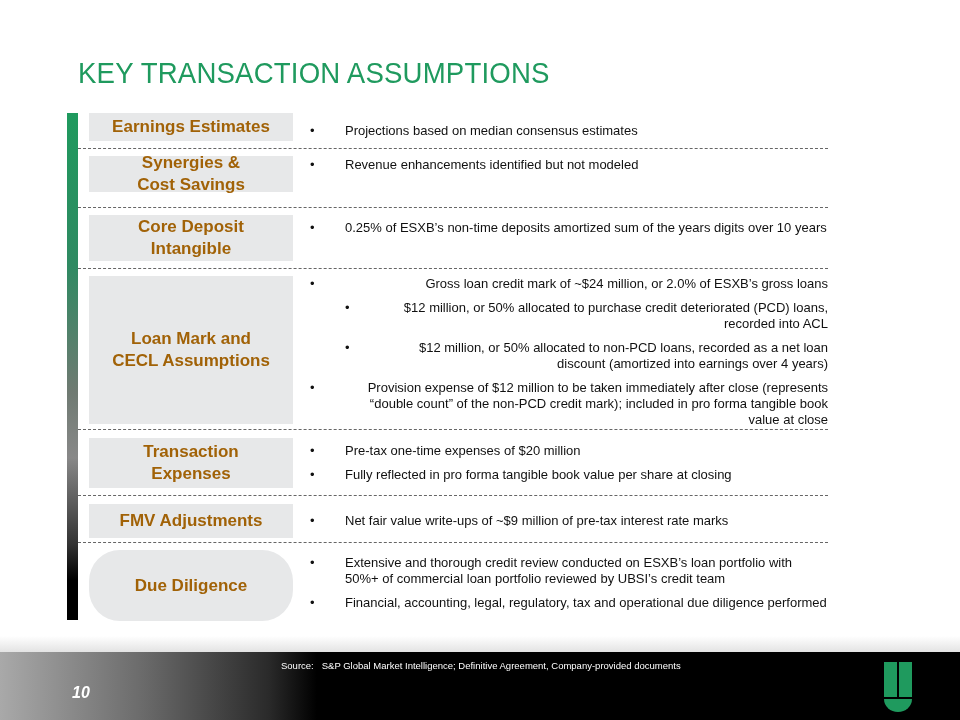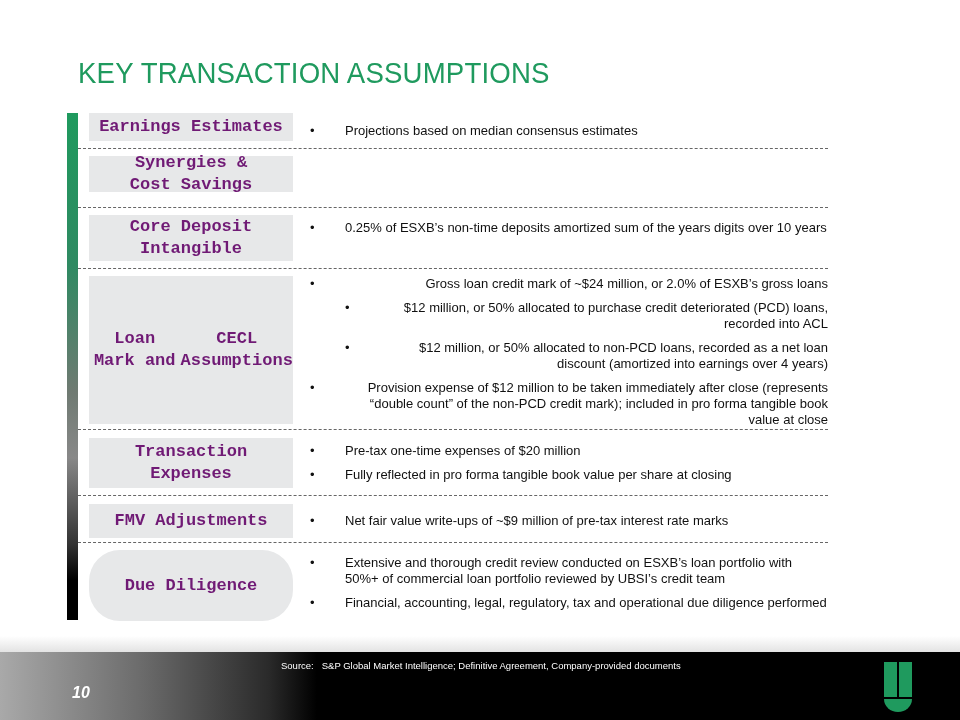--- a/index.html
+++ b/index.html
@@ -17,21 +17,21 @@
   }
   .vbar {
     position:absolute; left:67px; top:113px; width:11px; height:507px;
     background:linear-gradient(to bottom, #1f9a5e 0%, #2f8a62 30%, #6f7a72 55%, #888 68%, #333 85%, #000 92%, #000 100%);
   }
   .row { position:absolute; left:78px; width:750px; }
   .row .label {
     position:absolute; left:11px; width:204px;
     background:#e7e8e9;
     display:flex; align-items:center; justify-content:center; text-align:center;
-    font-weight:bold; font-size:17px; color:#701a75; line-height:22px;font-family:Liberation Mono, monospace;
+    font-weight:bold; font-size:17px; color:#a16207; line-height:22px;
   }
   .dash {
     position:absolute; left:78px; width:750px; height:0;
     border-top:1.5px dashed #666;
   }
   .bullets { position:absolute; left:230px; width:520px; font-size:13px; color:#111; line-height:16px; }
   .b { position:relative; padding-left:37px; margin-bottom:8px; }
   .b::before { content:"•"; position:absolute; left:2px; top:0; }
   .b.sub { padding-left:70px; }
   .b.sub::before { left:37px; }
@@ -68,37 +68,38 @@
   </div>
 </div>
 <div class="dash" style="top:148px;"></div>
 
 <div class="row" style="top:154px;">
   <div class="label" style="top:2px;height:36px;flex-direction:column;">
     <span>Synergies &amp;</span>
     <span>Cost Savings</span>
   </div>
   <div class="bullets" style="top:3px;">
+    <div class="b">Revenue enhancements identified but not modeled</div>
   </div>
 </div>
 <div class="dash" style="top:207px;"></div>
 
 <div class="row" style="top:213px;">
   <div class="label" style="top:2px;height:46px;flex-direction:column;">
     <span>Core Deposit</span>
     <span>Intangible</span>
   </div>
   <div class="bullets" style="top:7px;">
     <div class="b">0.25% of ESXB’s non-time deposits amortized sum of the years digits over 10 years</div>
   </div>
 </div>
 <div class="dash" style="top:268px;"></div>
 
 <div class="row" style="top:274px;">
-  <div class="label" style="top:2px;height:148px;flex-direction:row;">
+  <div class="label" style="top:2px;height:148px;flex-direction:column;">
     <span>Loan Mark and</span>
     <span>CECL Assumptions</span>
   </div>
   <div class="bullets" style="top:2px;text-align:right;">
     <div class="b">Gross loan credit mark of ~$24 million, or 2.0% of ESXB’s gross loans</div>
     <div class="b sub">$12 million, or 50% allocated to purchase credit deteriorated (PCD) loans, recorded into ACL</div>
     <div class="b sub">$12 million, or 50% allocated to non-PCD loans, recorded as a net loan discount (amortized into earnings over 4 years)</div>
     <div class="b">Provision expense of $12 million to be taken immediately after close (represents “double count” of the non-PCD credit mark); included in pro forma tangible book value at close</div>
   </div>
 </div>

